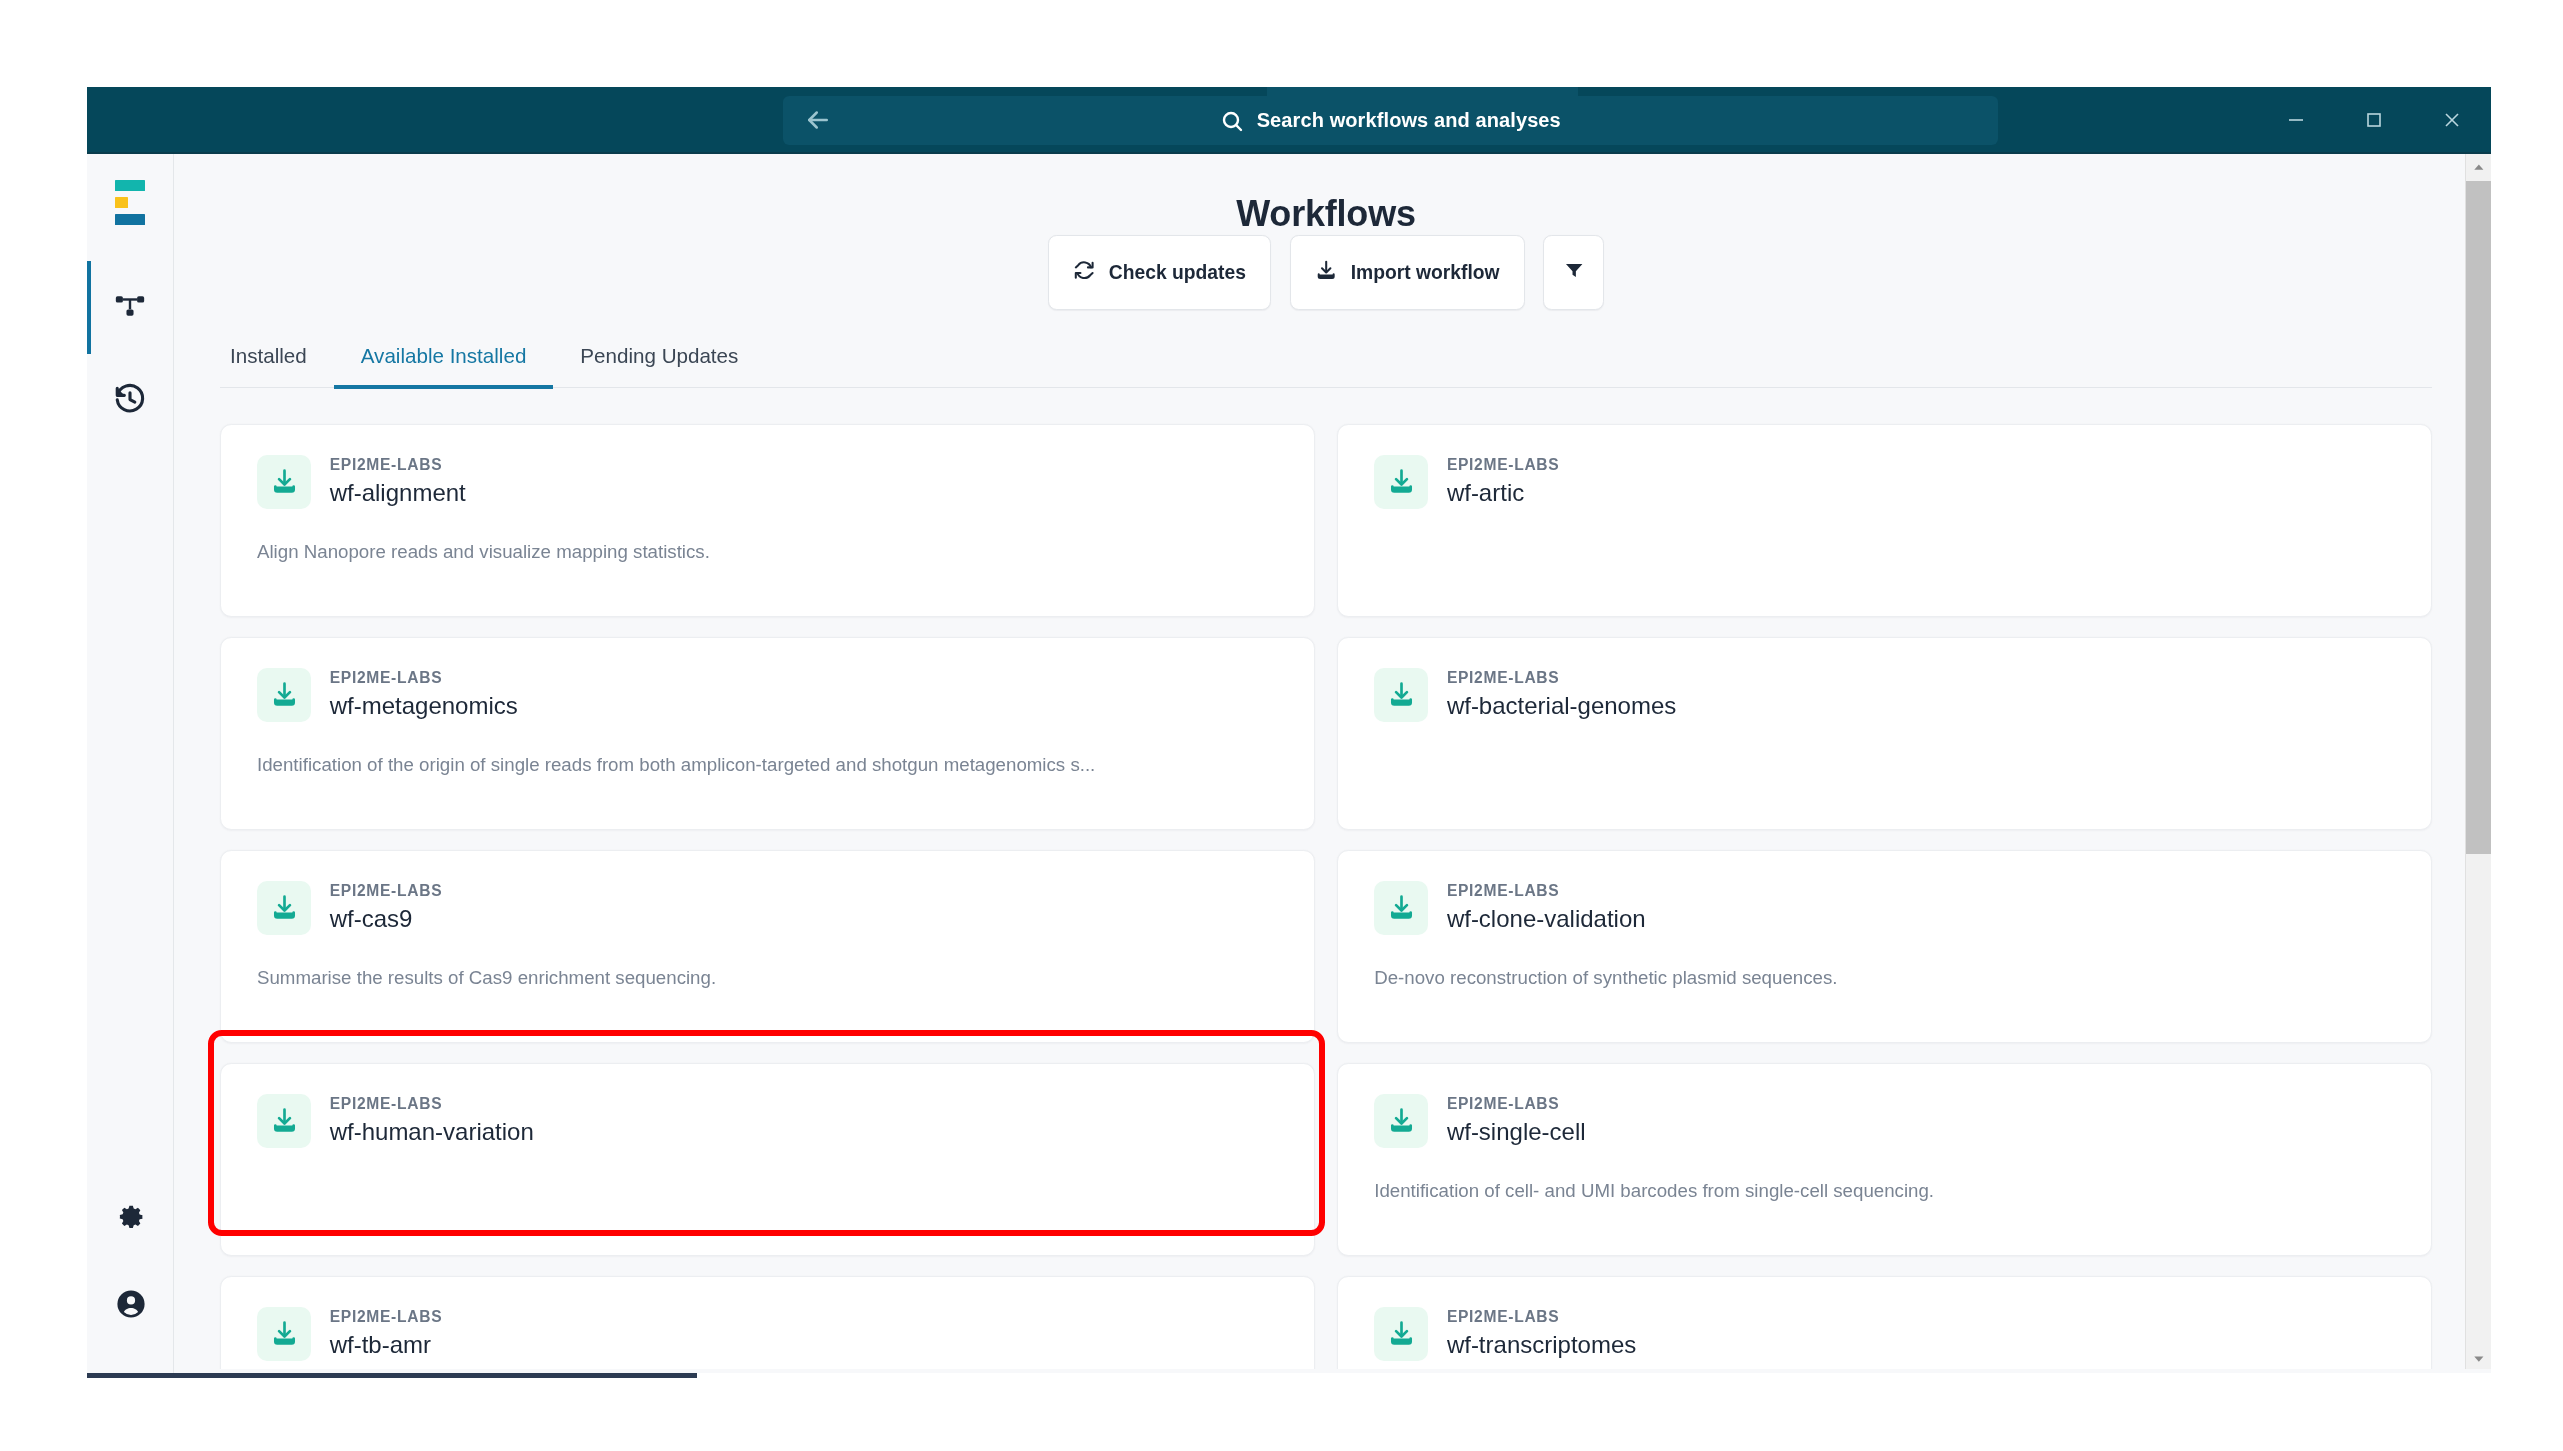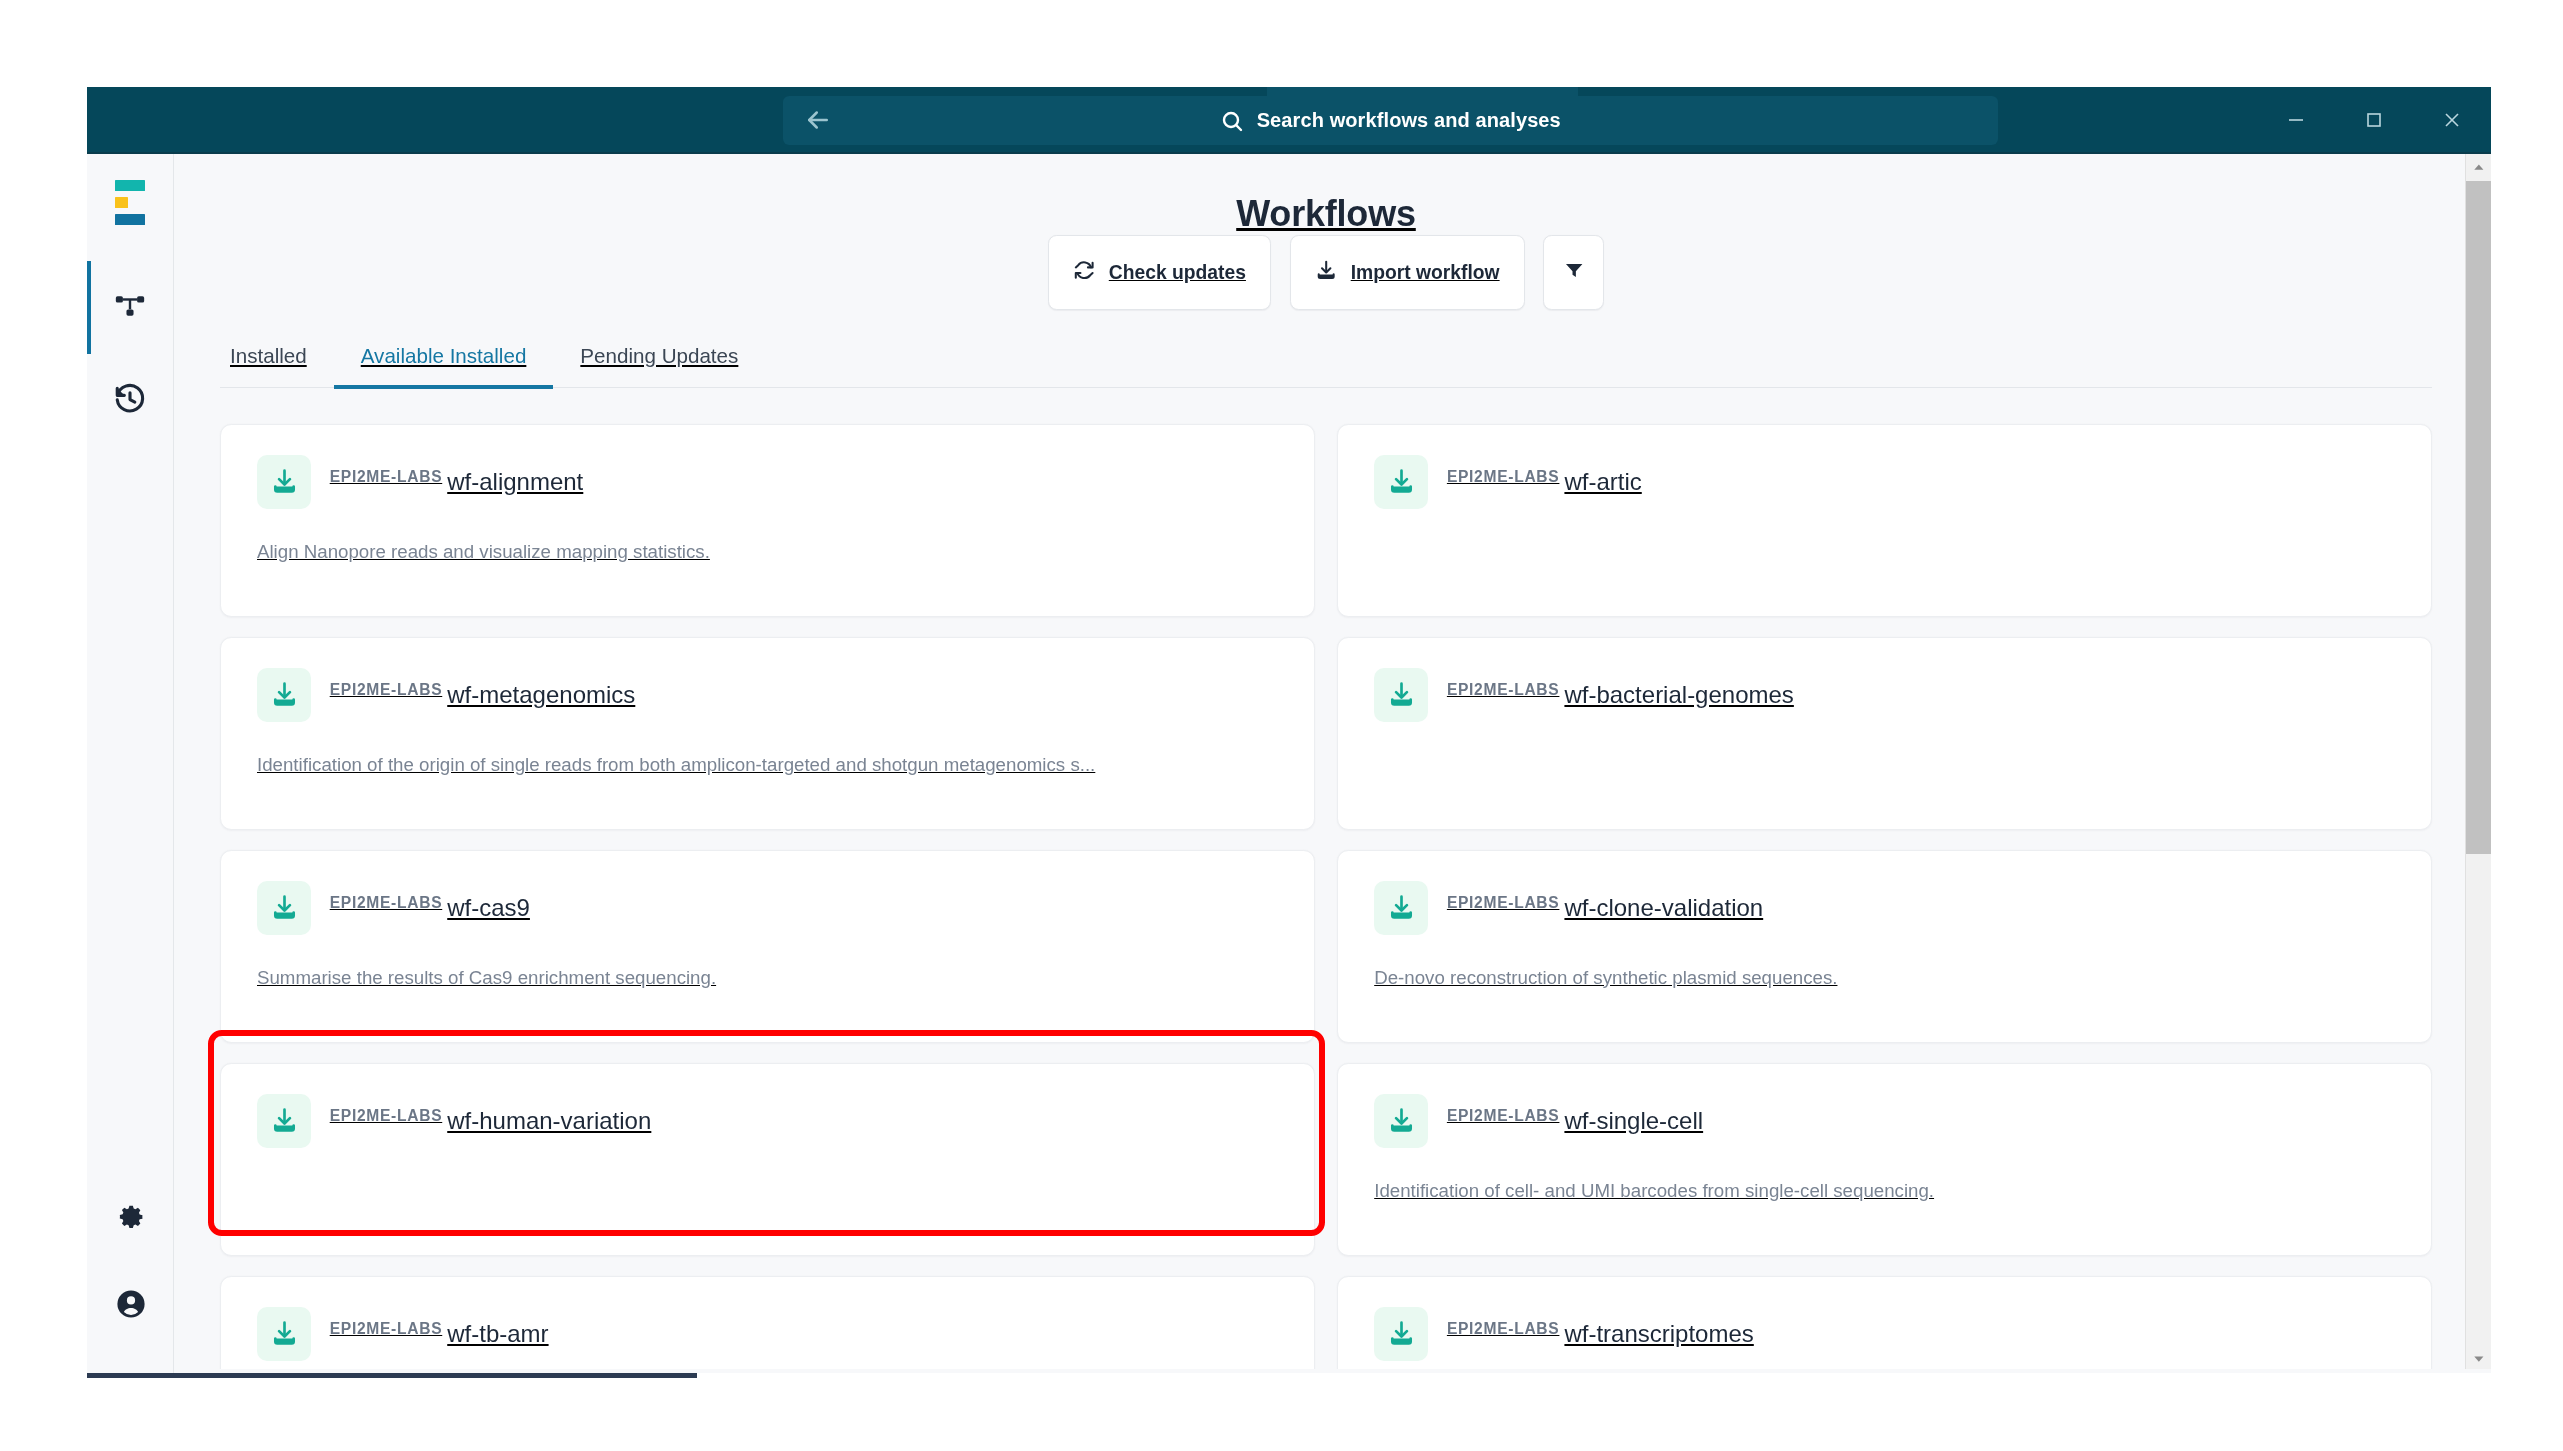--- a/index.html
+++ b/index.html
@@ -11,21 +11,20 @@
   }
 
   
   #app-window {
     position: absolute;
     left: 87px; top: 87px;
     width: 2404px; height: 1286px;
     background: #8b5cf6;
     display: flex; flex-direction: column;
     overflow: hidden;
-    text-decoration: underline;
   }
 
   
   #titlebar {
     position: relative;
     height: 67px;
     background: #05475a;
     display: flex; align-items: center;
     flex: 0 0 auto;
     border-bottom: 2.5px solid #0a3c4c;
@@ -175,21 +174,21 @@
     position: relative;
   }
   .card-top { display: flex; align-items: center; gap: 18.7px; }
   .card-icon {
     width: 54px; height: 54px; flex: 0 0 auto;
     background: #e9f9f1; border-radius: 10px;
     display: flex; align-items: center; justify-content: center;
     color: #13aa93;
   }
   .card-icon svg { width: 29px; height: 29px; }
-  .card-titles { display: flex; flex-direction: row; gap: 5px; min-width: 0; }
+  .card-titles { display: flex; flex-direction: column; gap: 5px; min-width: 0; }
   .card-vendor {
     font-size: 15.6px; font-weight: bold; color: #6b7686;
     letter-spacing: 0.7px;
   }
   .card-name { font-size: 24px; color: #1d2838; white-space: nowrap; }
   .card-desc {
     margin-top: 32px;
     font-size: 18.7px; color: #7a8493;
     white-space: nowrap; overflow: hidden;
   }

